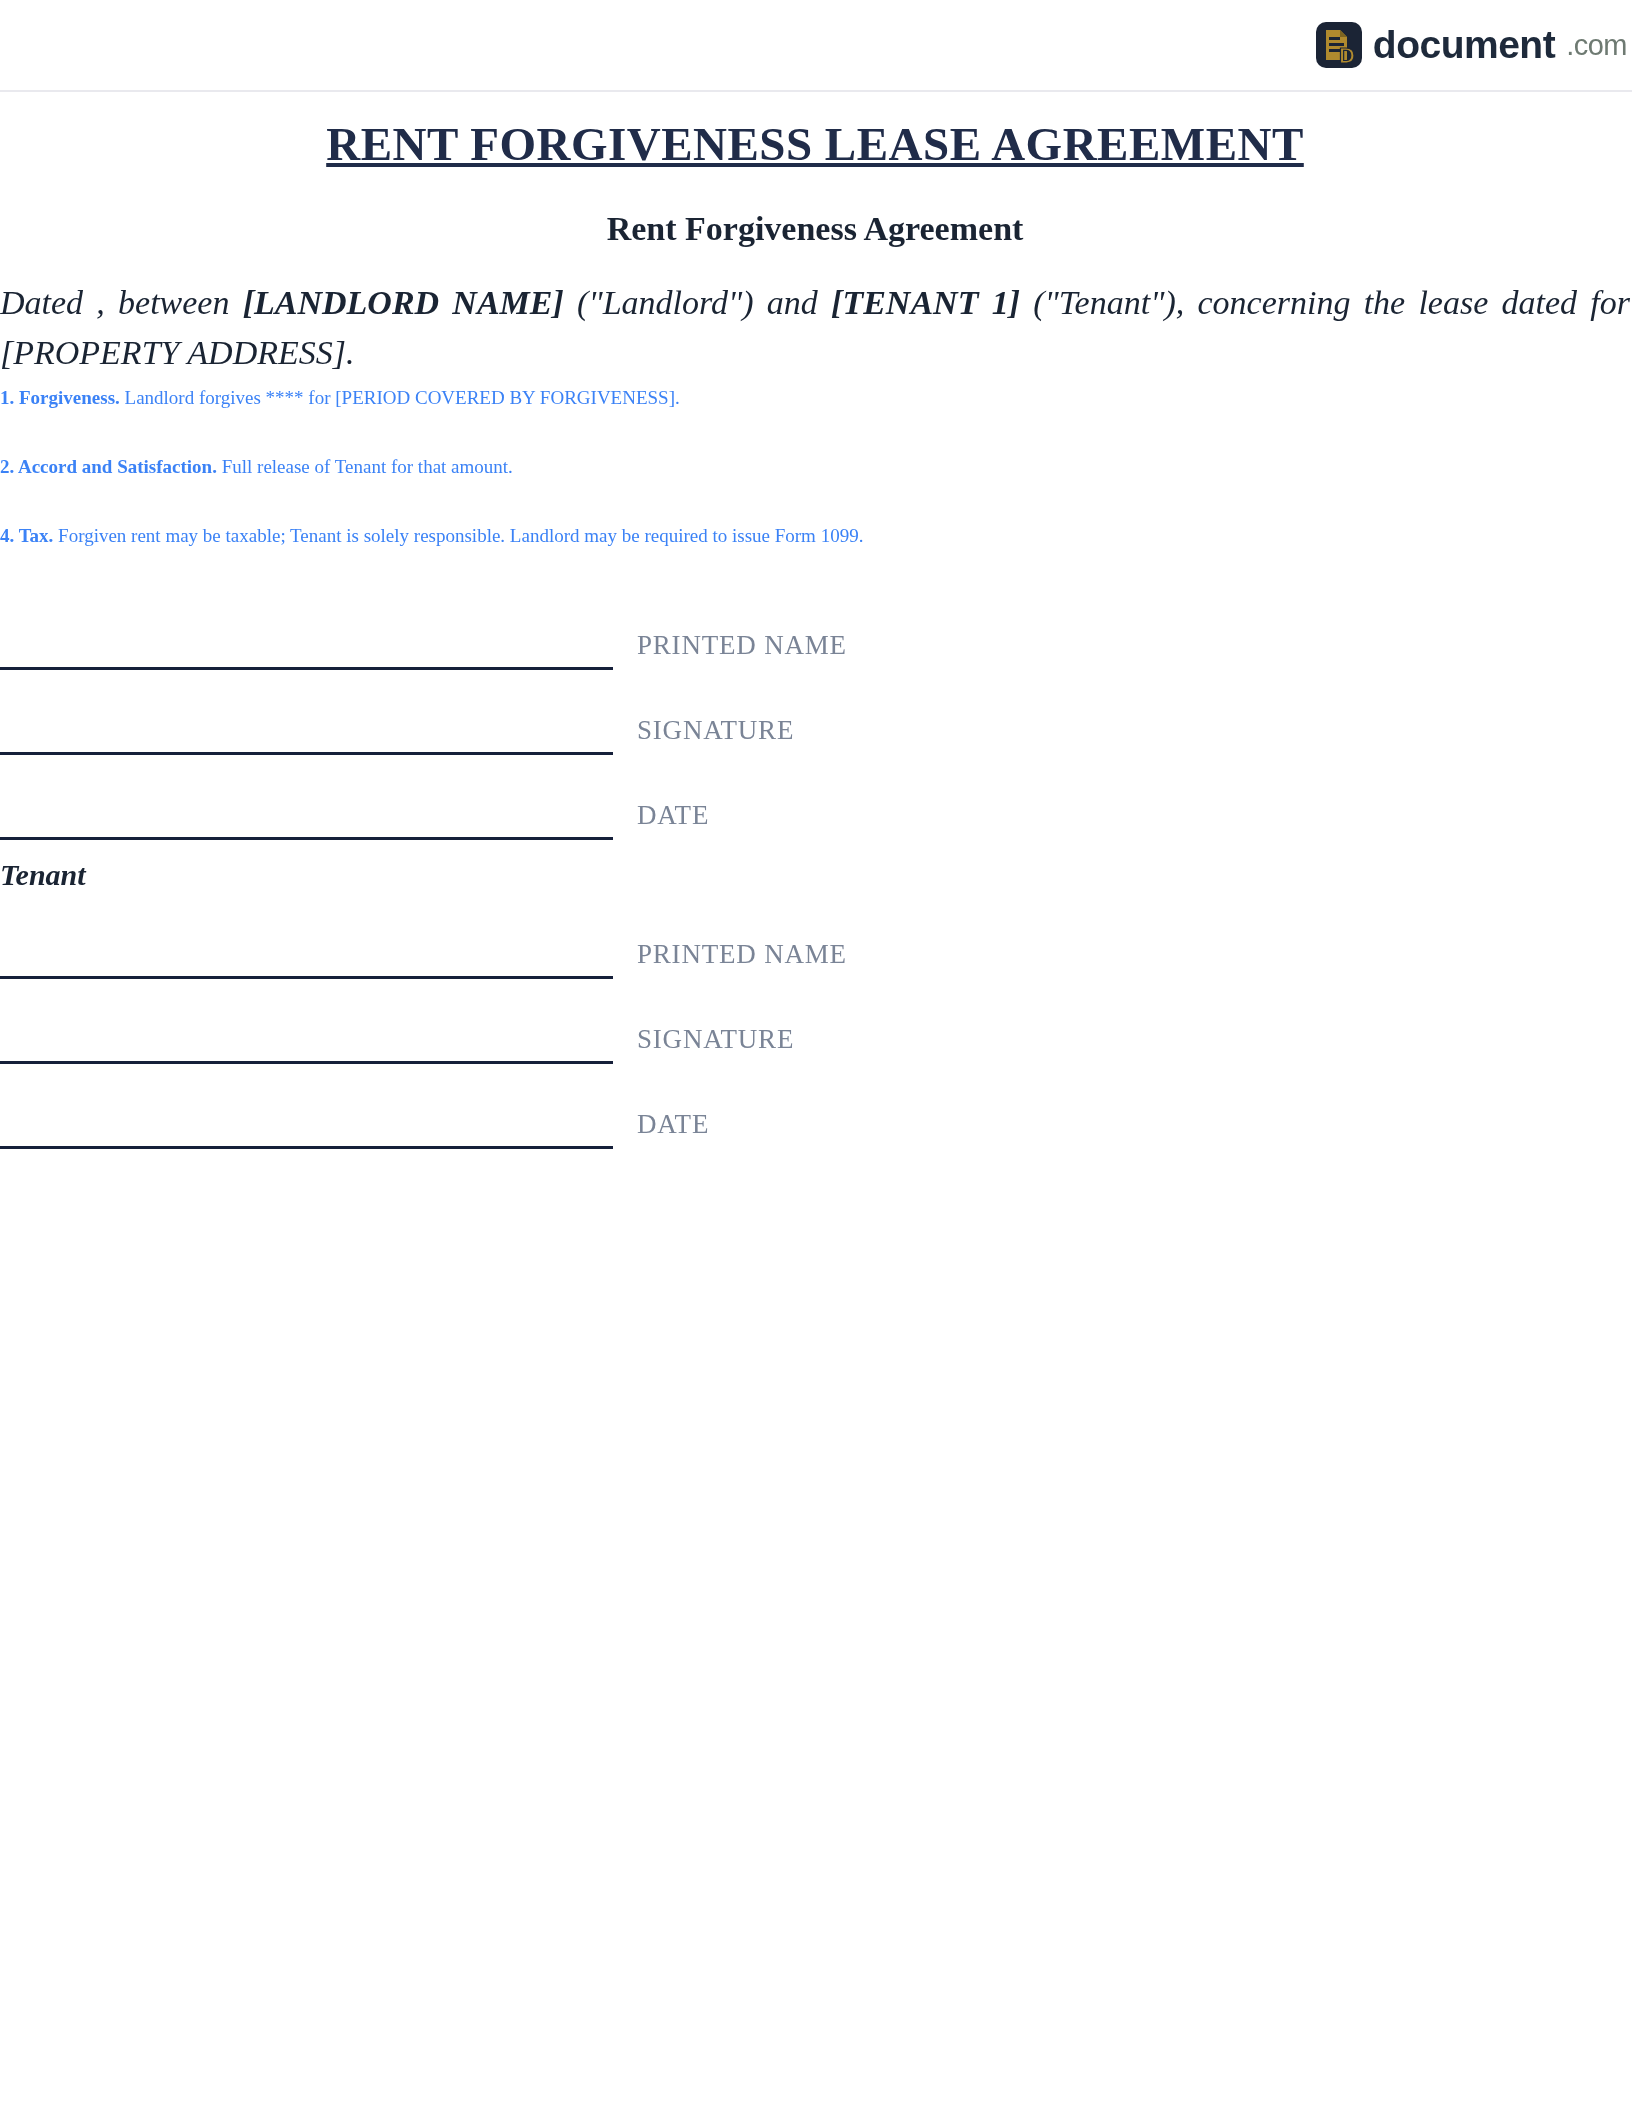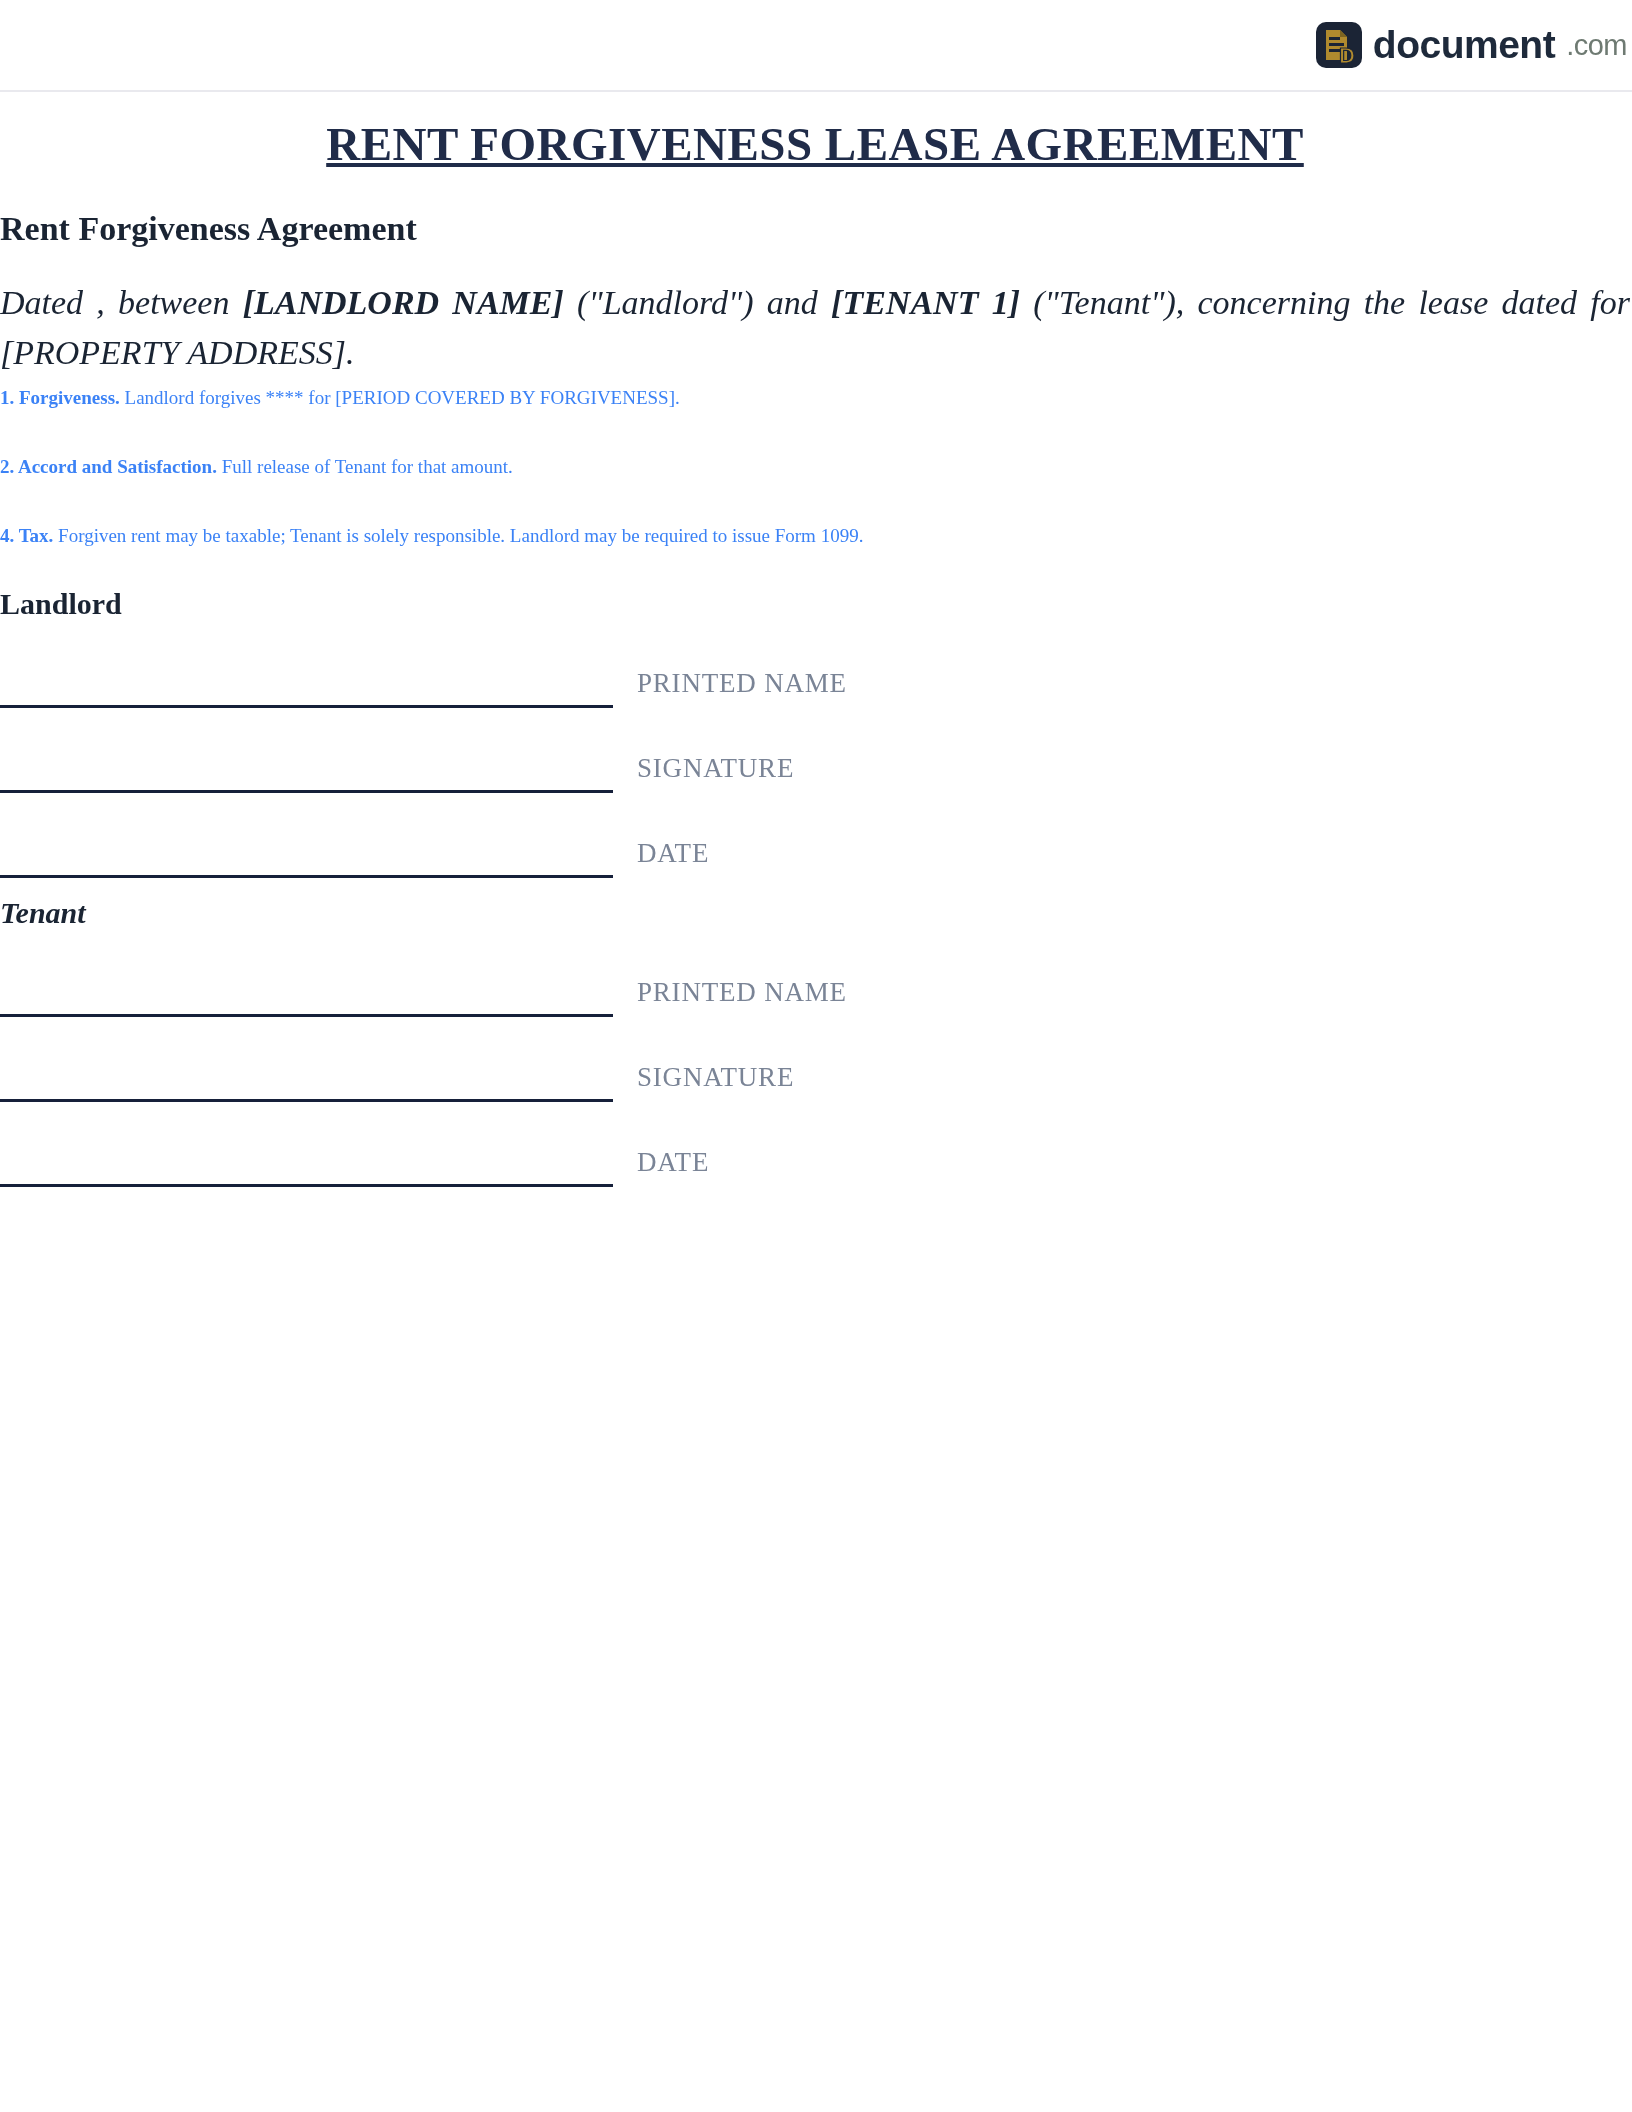--- a/index.html
+++ b/index.html
@@ -55,20 +55,21 @@
     color: #202c49;
     letter-spacing: 0.5px;
     text-decoration: underline;
   }
   .section-heading {
     margin: 36px 0 0 0;
     font-size: 34px;
     line-height: 42px;
     font-weight: bold;
     color: #1a2433;
+    text-align: center;
   }
   .intro {
     margin: 28px 0 0 0;
     font-size: 34px;
     line-height: 50px;
     text-align: justify;
     color: #1a2433;
     font-style: italic;
   }
   .clause {
@@ -140,21 +141,20 @@
 
     <p class="intro"><span>Dated , between </span><b>[LANDLORD NAME]</b><span> ("Landlord") and </span><b>[TENANT 1]</b><span> ("Tenant"), concerning the lease dated for [PROPERTY ADDRESS].</span></p>
 
     <p class="clause"><b>1. Forgiveness.</b> <span>Landlord forgives **** for [PERIOD COVERED BY FORGIVENESS].</span></p>
 
     <p class="clause"><b>2. Accord and Satisfaction.</b> <span>Full release of Tenant for that amount.</span></p>
 
 
     <p class="clause"><b>4. Tax.</b> <span>Forgiven rent may be taxable; Tenant is solely responsible. Landlord may be required to issue Form 1099.</span></p>
 
-    <h3 class="party-heading">Landlord</h3>
 
     <div class="sig-row">
       <div class="sig-line"></div>
       <span class="sig-label">PRINTED NAME</span>
     </div>
     <div class="sig-row">
       <div class="sig-line"></div>
       <span class="sig-label">SIGNATURE</span>
     </div>
     <div class="sig-row">

